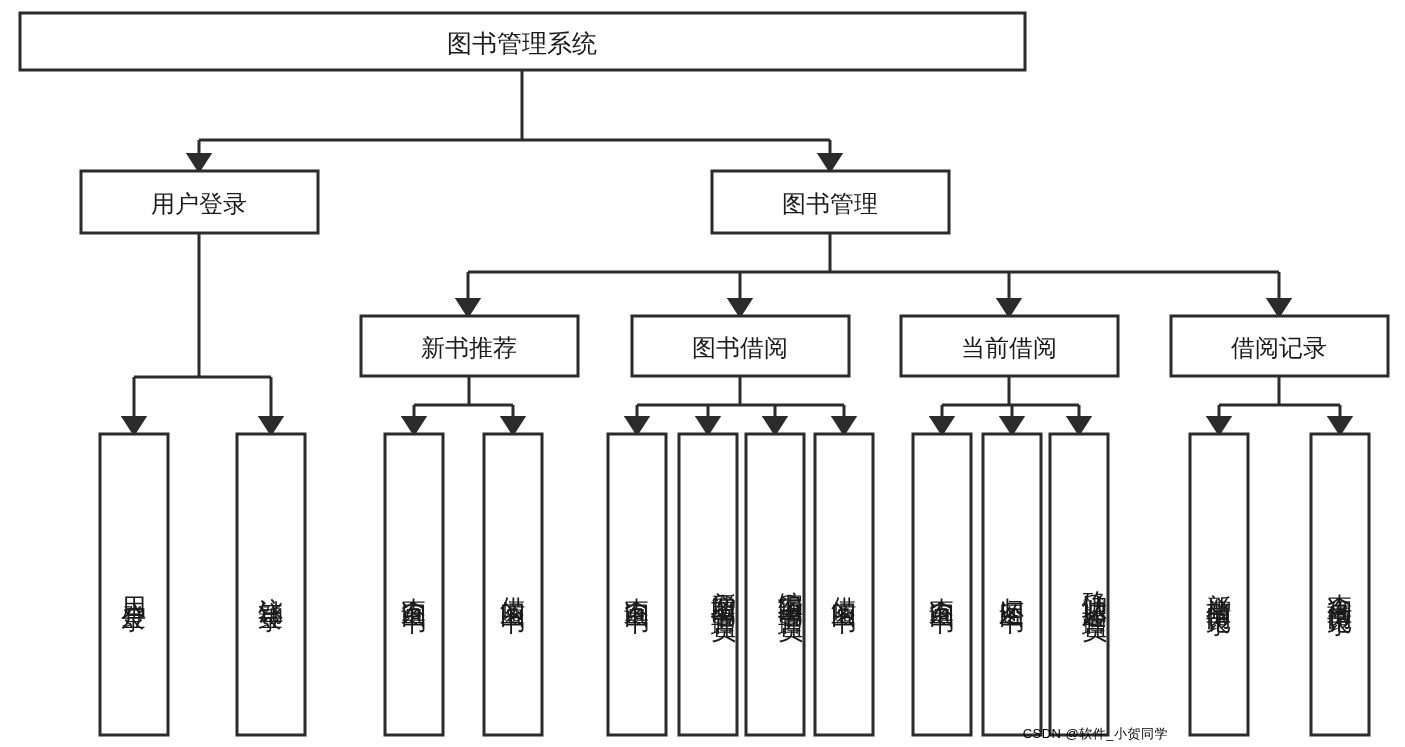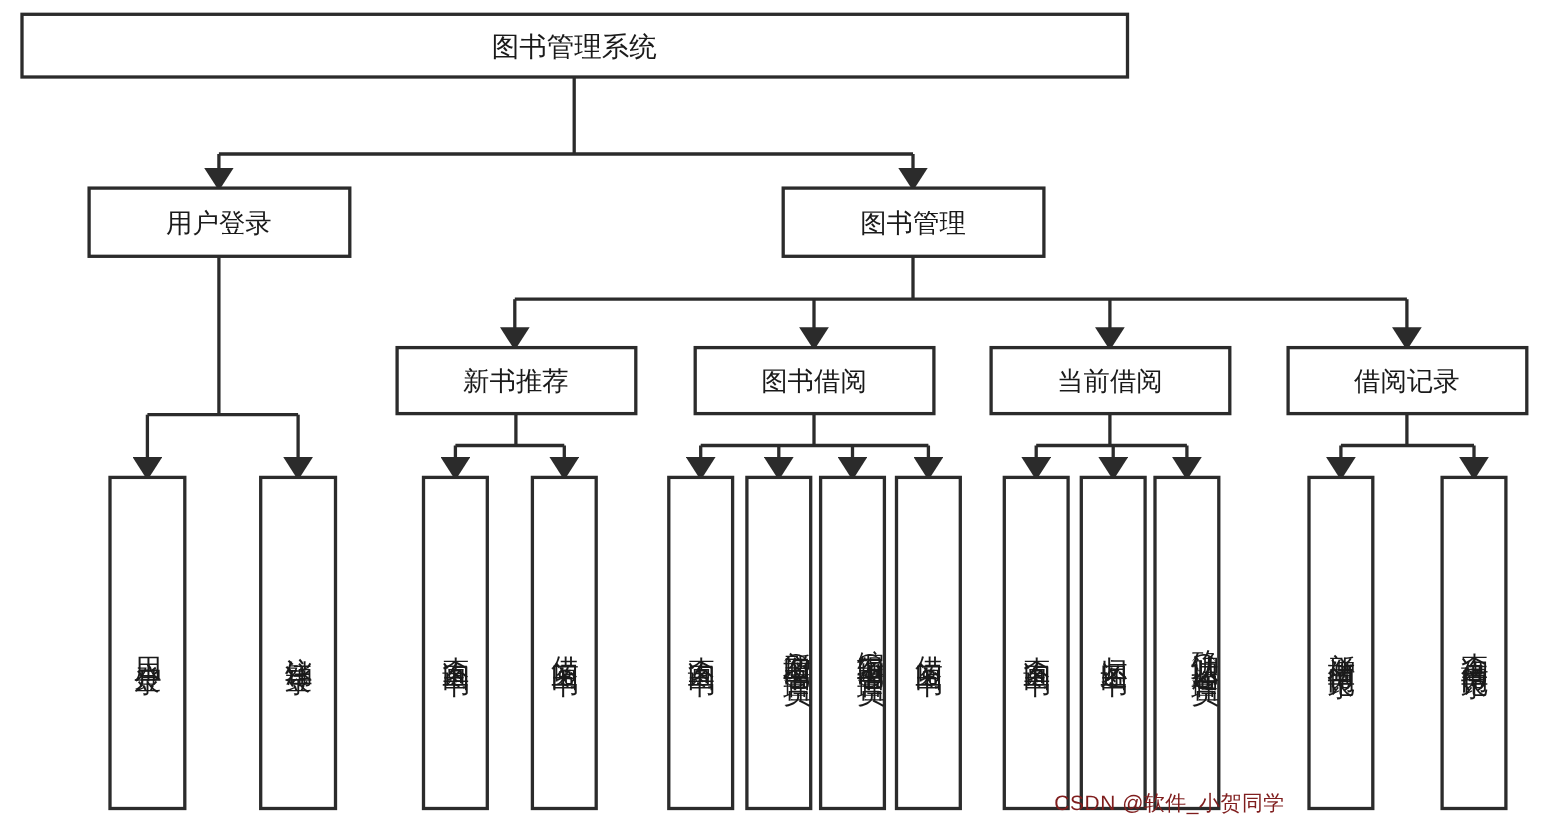--- a/index.html
+++ b/index.html
@@ -47,22 +47,22 @@
     justify-content:center;
     text-align:center;
     white-space:nowrap;
     pointer-events:none;
   }
   .watermark{
     position:absolute;
     right:8px;
     bottom:4px;
     font-family:"Liberation Sans","DejaVu Sans",sans-serif;
-    font-size:19px;
-    color:#7f1d1d;
+    font-size:13px;
+    color:#000000;
     letter-spacing:0.5px;
     white-space:nowrap;
   }
 </style>
 </head>
 <body>
 
 <div id="diagram-root">
 
   <svg id="flow" viewBox="0 0 1405 747">

